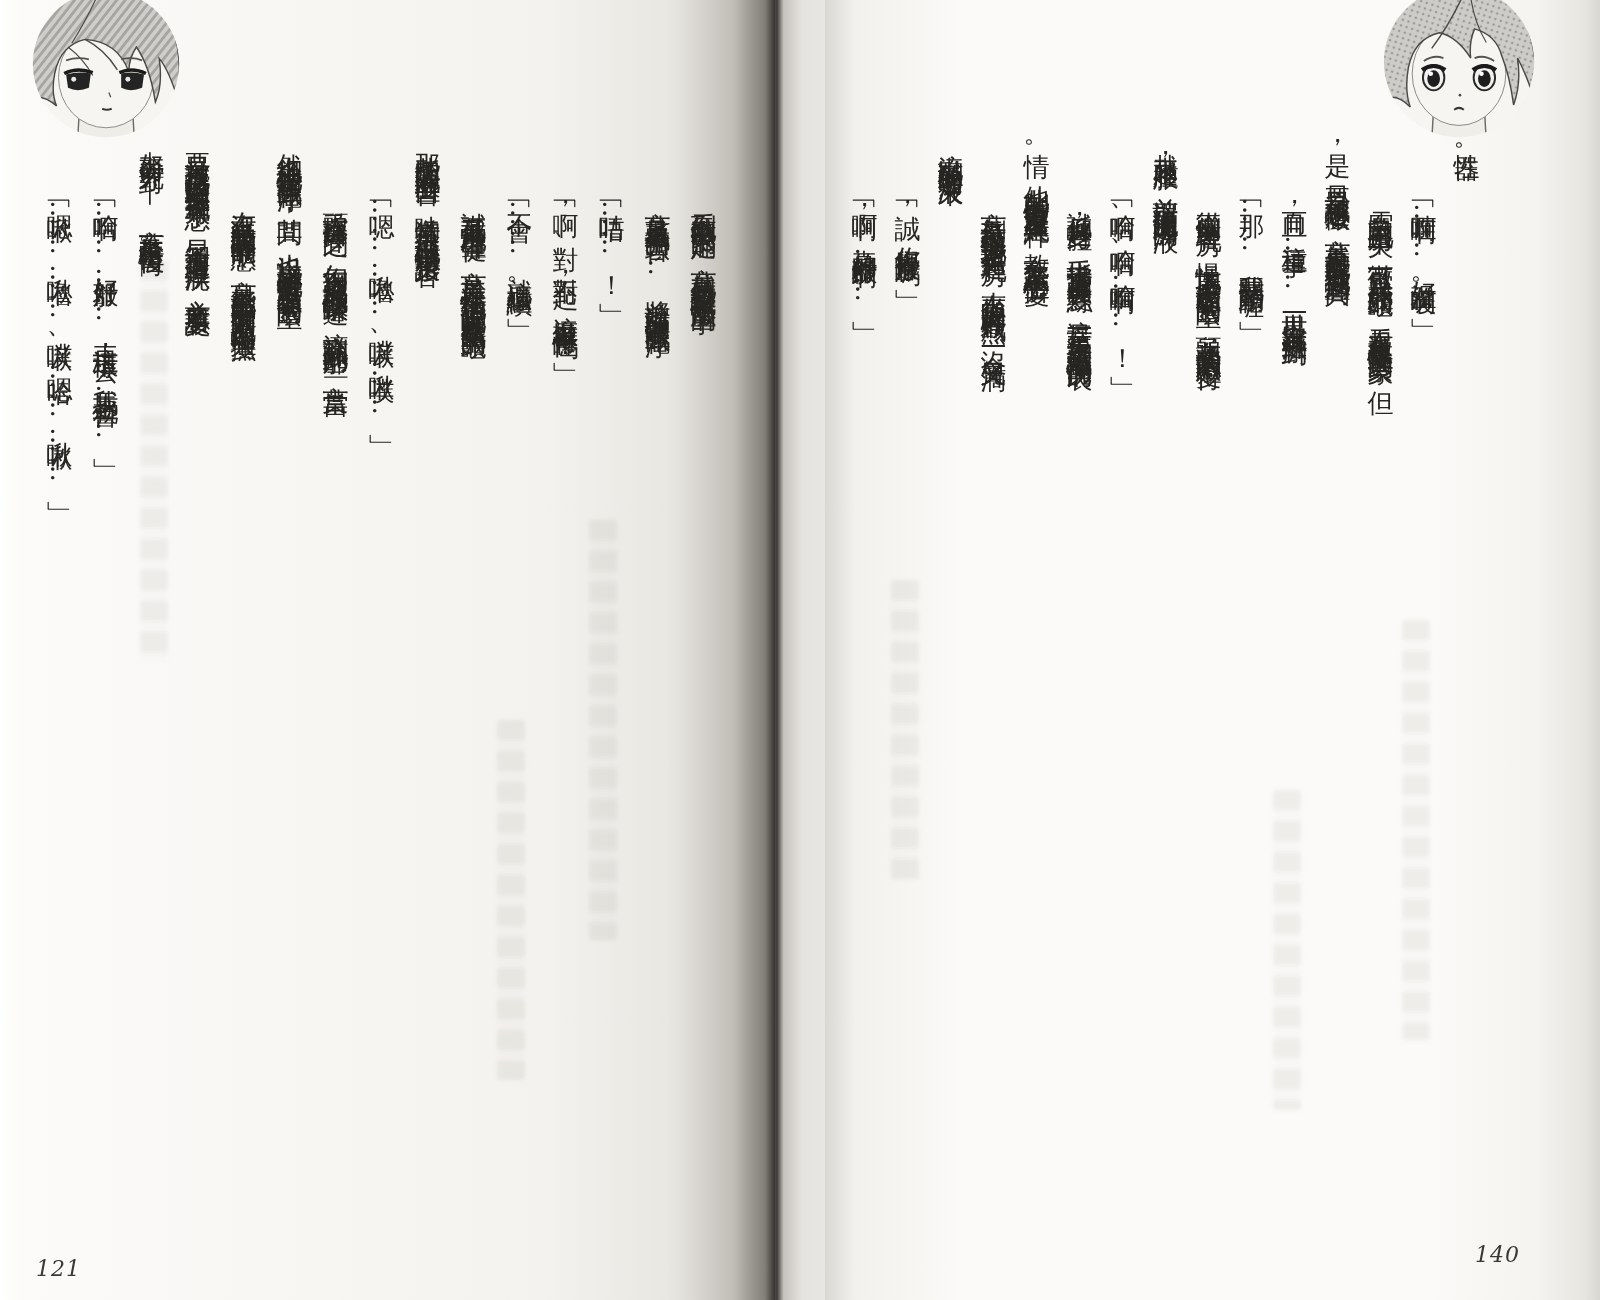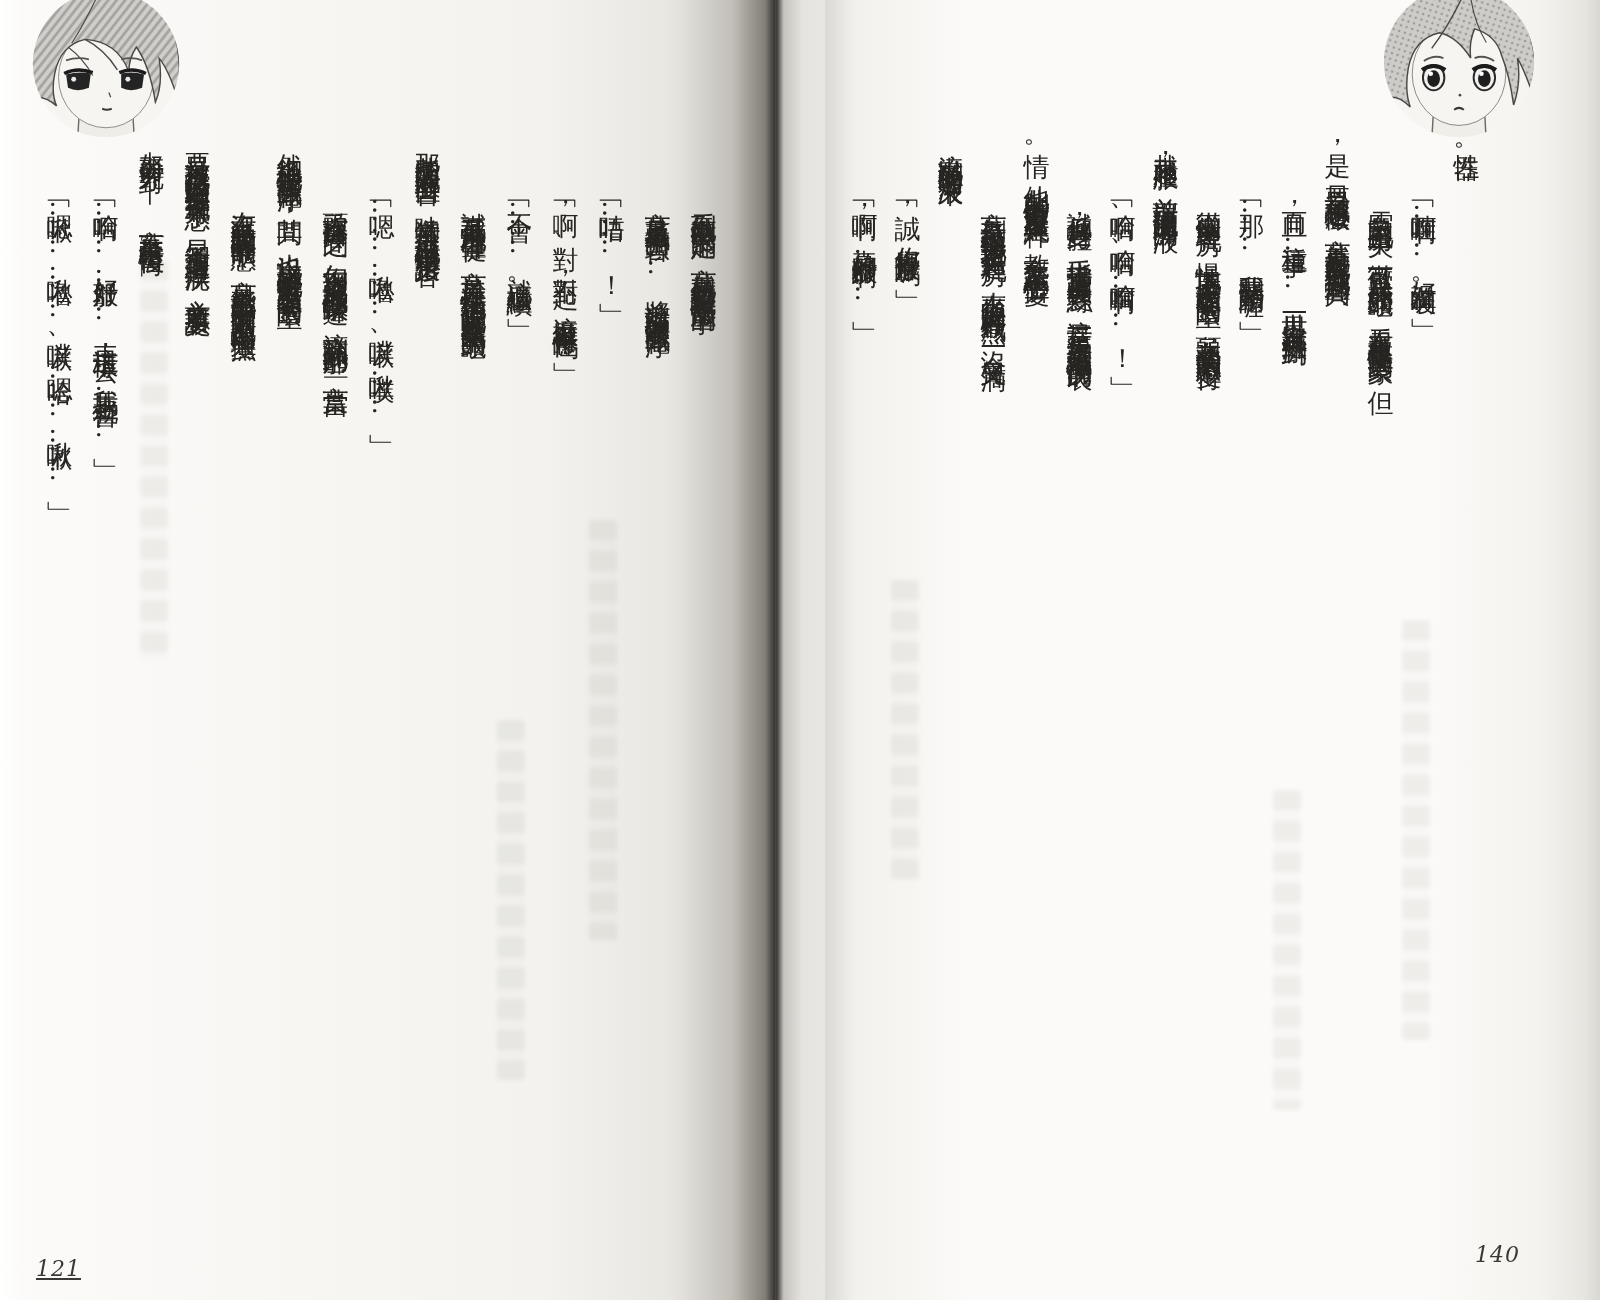--- a/index.html
+++ b/index.html
@@ -37,21 +37,21 @@
     white-space:nowrap; font-size:26px; letter-spacing:3px;
     text-rendering:optimizeLegibility;
   }
   .page.right .col { line-height:43px; }
   .page.left  .col { line-height:46px; }
   .col.p { text-indent:58px; }
   .page-num {
     position:absolute; z-index:2; font-style:italic; font-size:22px; color:#3a3834;
     letter-spacing:1px;
   }
-  .page.left  .page-num { left:36px;  top:1256px;text-decoration:underline; }
+  .page.left  .page-num { left:36px;  top:1256px; }
   .page.right .page-num { left:650px; top:1242px; }
   .face { position:absolute; z-index:3; }
   .page.left  .face { left:30px;  top:-10px; width:152px; height:152px; }
   .page.right .face { left:556px; top:-14px; width:156px; height:156px; }
   .ghost {
     position:absolute; z-index:1; width:28px; border-radius:4px;
     background:repeating-linear-gradient(to bottom,
       rgba(90,88,82,0.08) 0 20px, rgba(90,88,82,0.015) 20px 31px);
     filter:blur(2px);
   }

